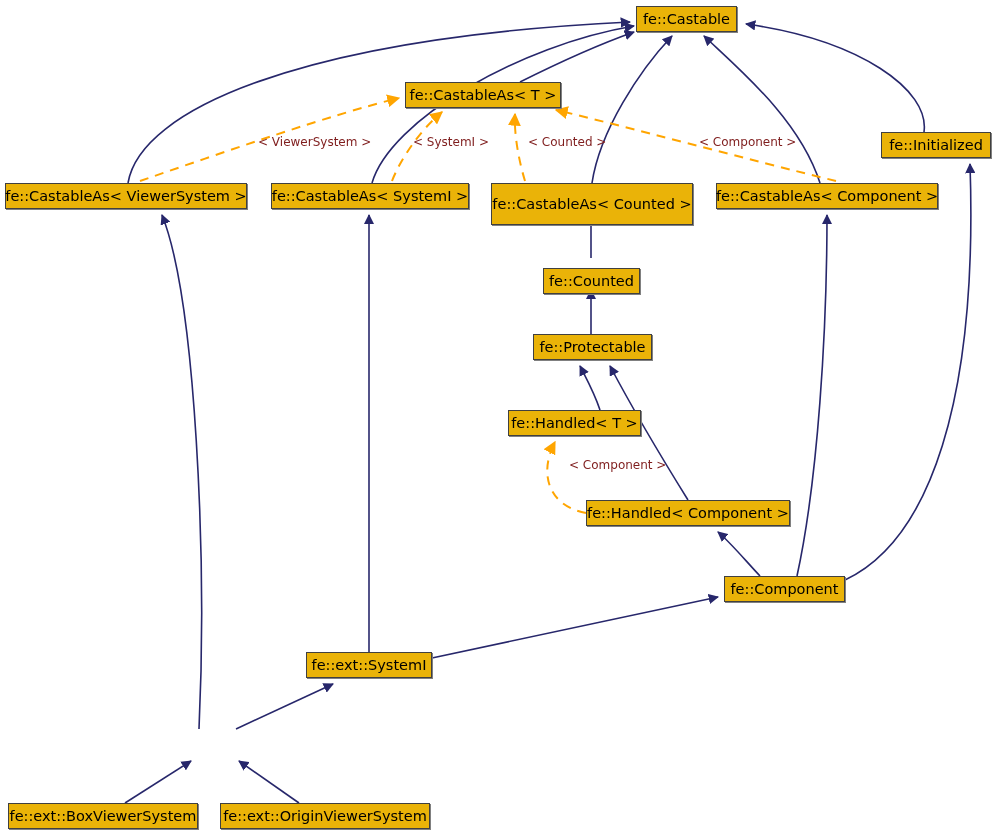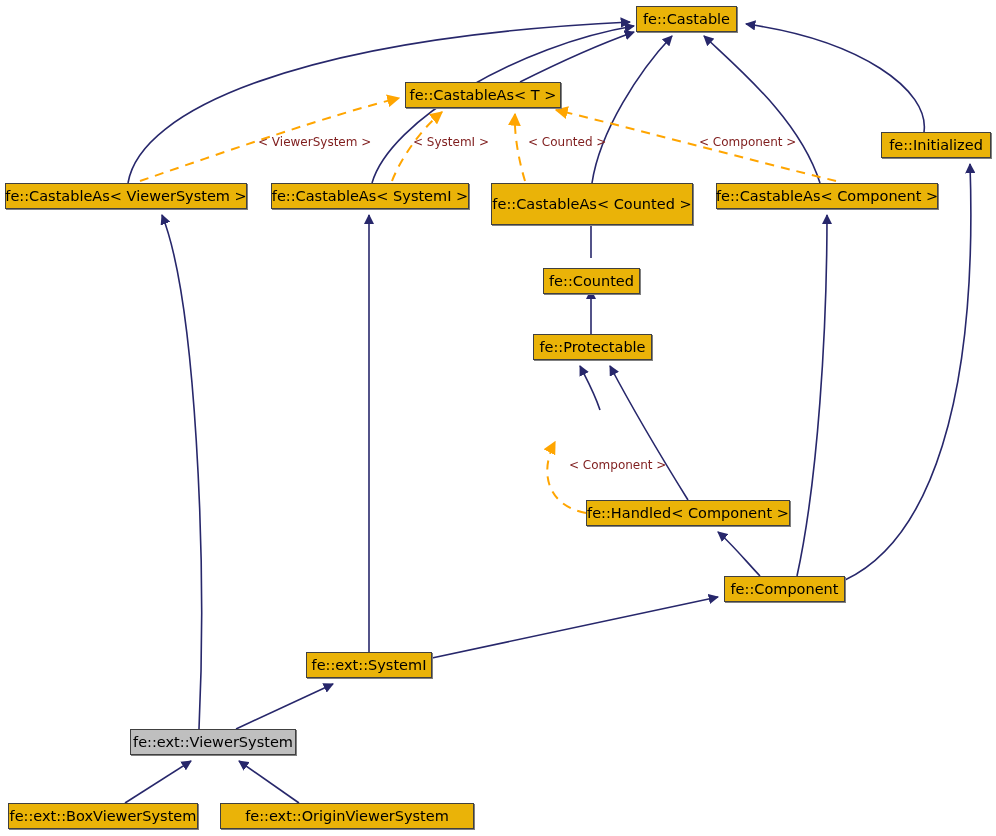--- a/index.html
+++ b/index.html
@@ -149,42 +149,42 @@
   </div>
 
   <div class="node" style="left:543px;top:268px;width:97px;height:26px;">
     <span>fe::Counted</span>
   </div>
 
   <div class="node" style="left:533px;top:334px;width:119px;height:26px;">
     <span>fe::Protectable</span>
   </div>
 
+  <div class="node" style="left:508px;top:410px;width:133px;height:26px;">
+    <span>fe::Handled&lt; T &gt;</span>
+  </div>
 
   <div class="node" style="left:586px;top:500px;width:204px;height:26px;">
     <span>fe::Handled&lt; Component &gt;</span>
   </div>
 
   <div class="node" style="left:724px;top:576px;width:121px;height:26px;">
     <span>fe::Component</span>
   </div>
 
   <div class="node" style="left:306px;top:652px;width:126px;height:26px;">
     <span>fe::ext::SystemI</span>
   </div>
 
-  <div class="node highlight" style="left:130px;top:729px;width:166px;height:26px;">
-    <span>fe::ext::ViewerSystem</span>
-  </div>
 
   <div class="node" style="left:8px;top:803px;width:190px;height:26px;justify-content:center;">
     <span>fe::ext::BoxViewerSystem</span>
   </div>
 
-  <div class="node" style="left:220px;top:803px;width:254px;height:26px;">
+  <div class="node" style="left:220px;top:803px;width:210px;height:26px;">
     <span>fe::ext::OriginViewerSystem</span>
   </div>
 
   <div class="edge-label" style="left:258px;top:136px;">&lt; ViewerSystem &gt;</div>
   <div class="edge-label" style="left:413px;top:136px;">&lt; SystemI &gt;</div>
   <div class="edge-label" style="left:528px;top:136px;">&lt; Counted &gt;</div>
   <div class="edge-label" style="left:699px;top:136px;">&lt; Component &gt;</div>
   <div class="edge-label" style="left:569px;top:459px;">&lt; Component &gt;</div>
 
 </div>

